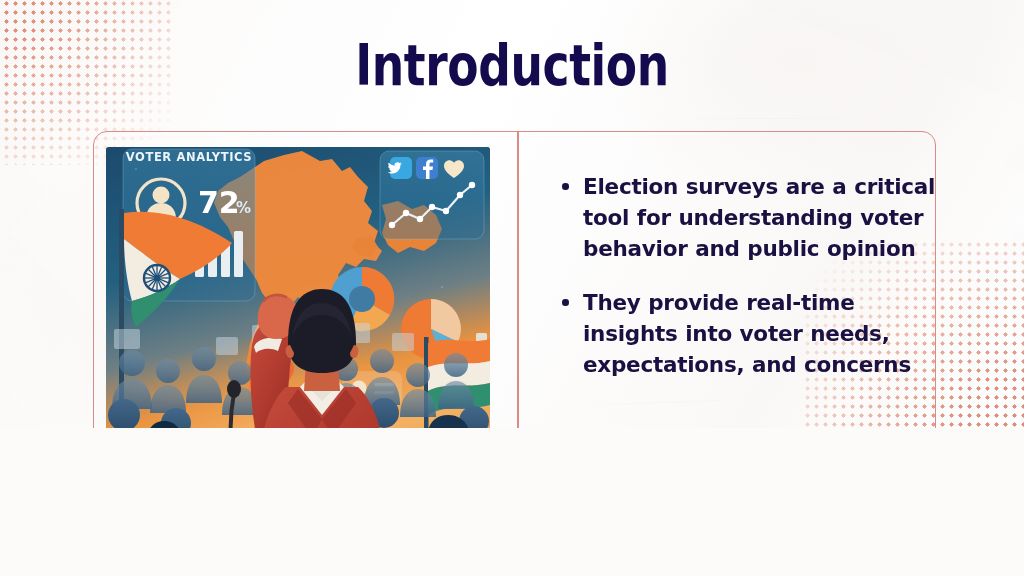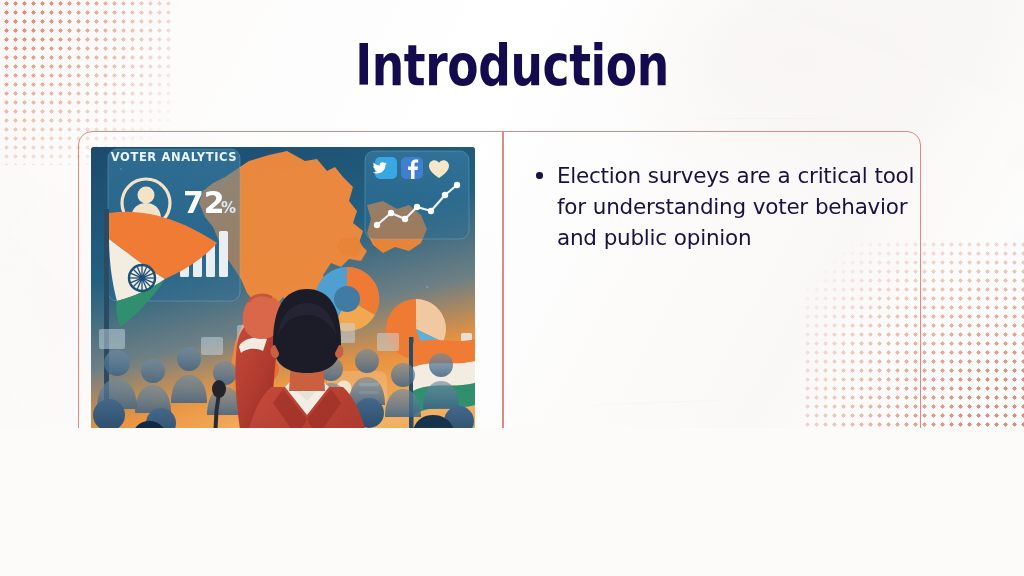--- a/index.html
+++ b/index.html
@@ -93,21 +93,21 @@
     color: #140a4e;
     transform: scaleX(0.80);
     transform-origin: center top;
     line-height: 1.05;
     white-space: nowrap;
   }
 
   
   #content-frame {
     position: absolute;
-    left: 78px;
+    left: 93px;
     top: 131px;
     width: 843px;
     height: 404px;
     border: 1.6px solid #d98b84;
     border-radius: 14px;
     box-sizing: border-box;
   }
   #content-divider {
     position: absolute;
     left: 423px;
@@ -129,23 +129,24 @@
     background: #1b4a6b;
   }
   #illustration svg { display: block; }
 
   
   #bullet-list {
     position: absolute;
     left: 448px;
     top: 28px;
     width: 390px;
-    margin: 0;
+    margin: 11px;
     padding: 0;
     list-style: none;
+    font-weight: bold;
   }
   .bullet-item {
     position: relative;
     padding-left: 30px;
     margin-bottom: 23px;
     color: #1a1142;
     font-family: "DejaVu Sans", sans-serif;
     font-size: 21.5px;
     line-height: 31px;
     letter-spacing: -0.25px;
@@ -523,16 +524,20 @@
           </g>
         </g>
       </svg>
     </div>
 
     <ul id="bullet-list">
       <li class="bullet-item">
         <span class="bullet-dot"></span>
         <span>Election surveys are a critical tool for understanding voter behavior and public opinion</span>
       </li>
+      <li class="bullet-item">
+        <span class="bullet-dot"></span>
+        <span>They provide real-time insights into voter needs, expectations, and concerns</span>
+      </li>
     </ul>
 
   </div>
 </div>
 
 </body></html>

